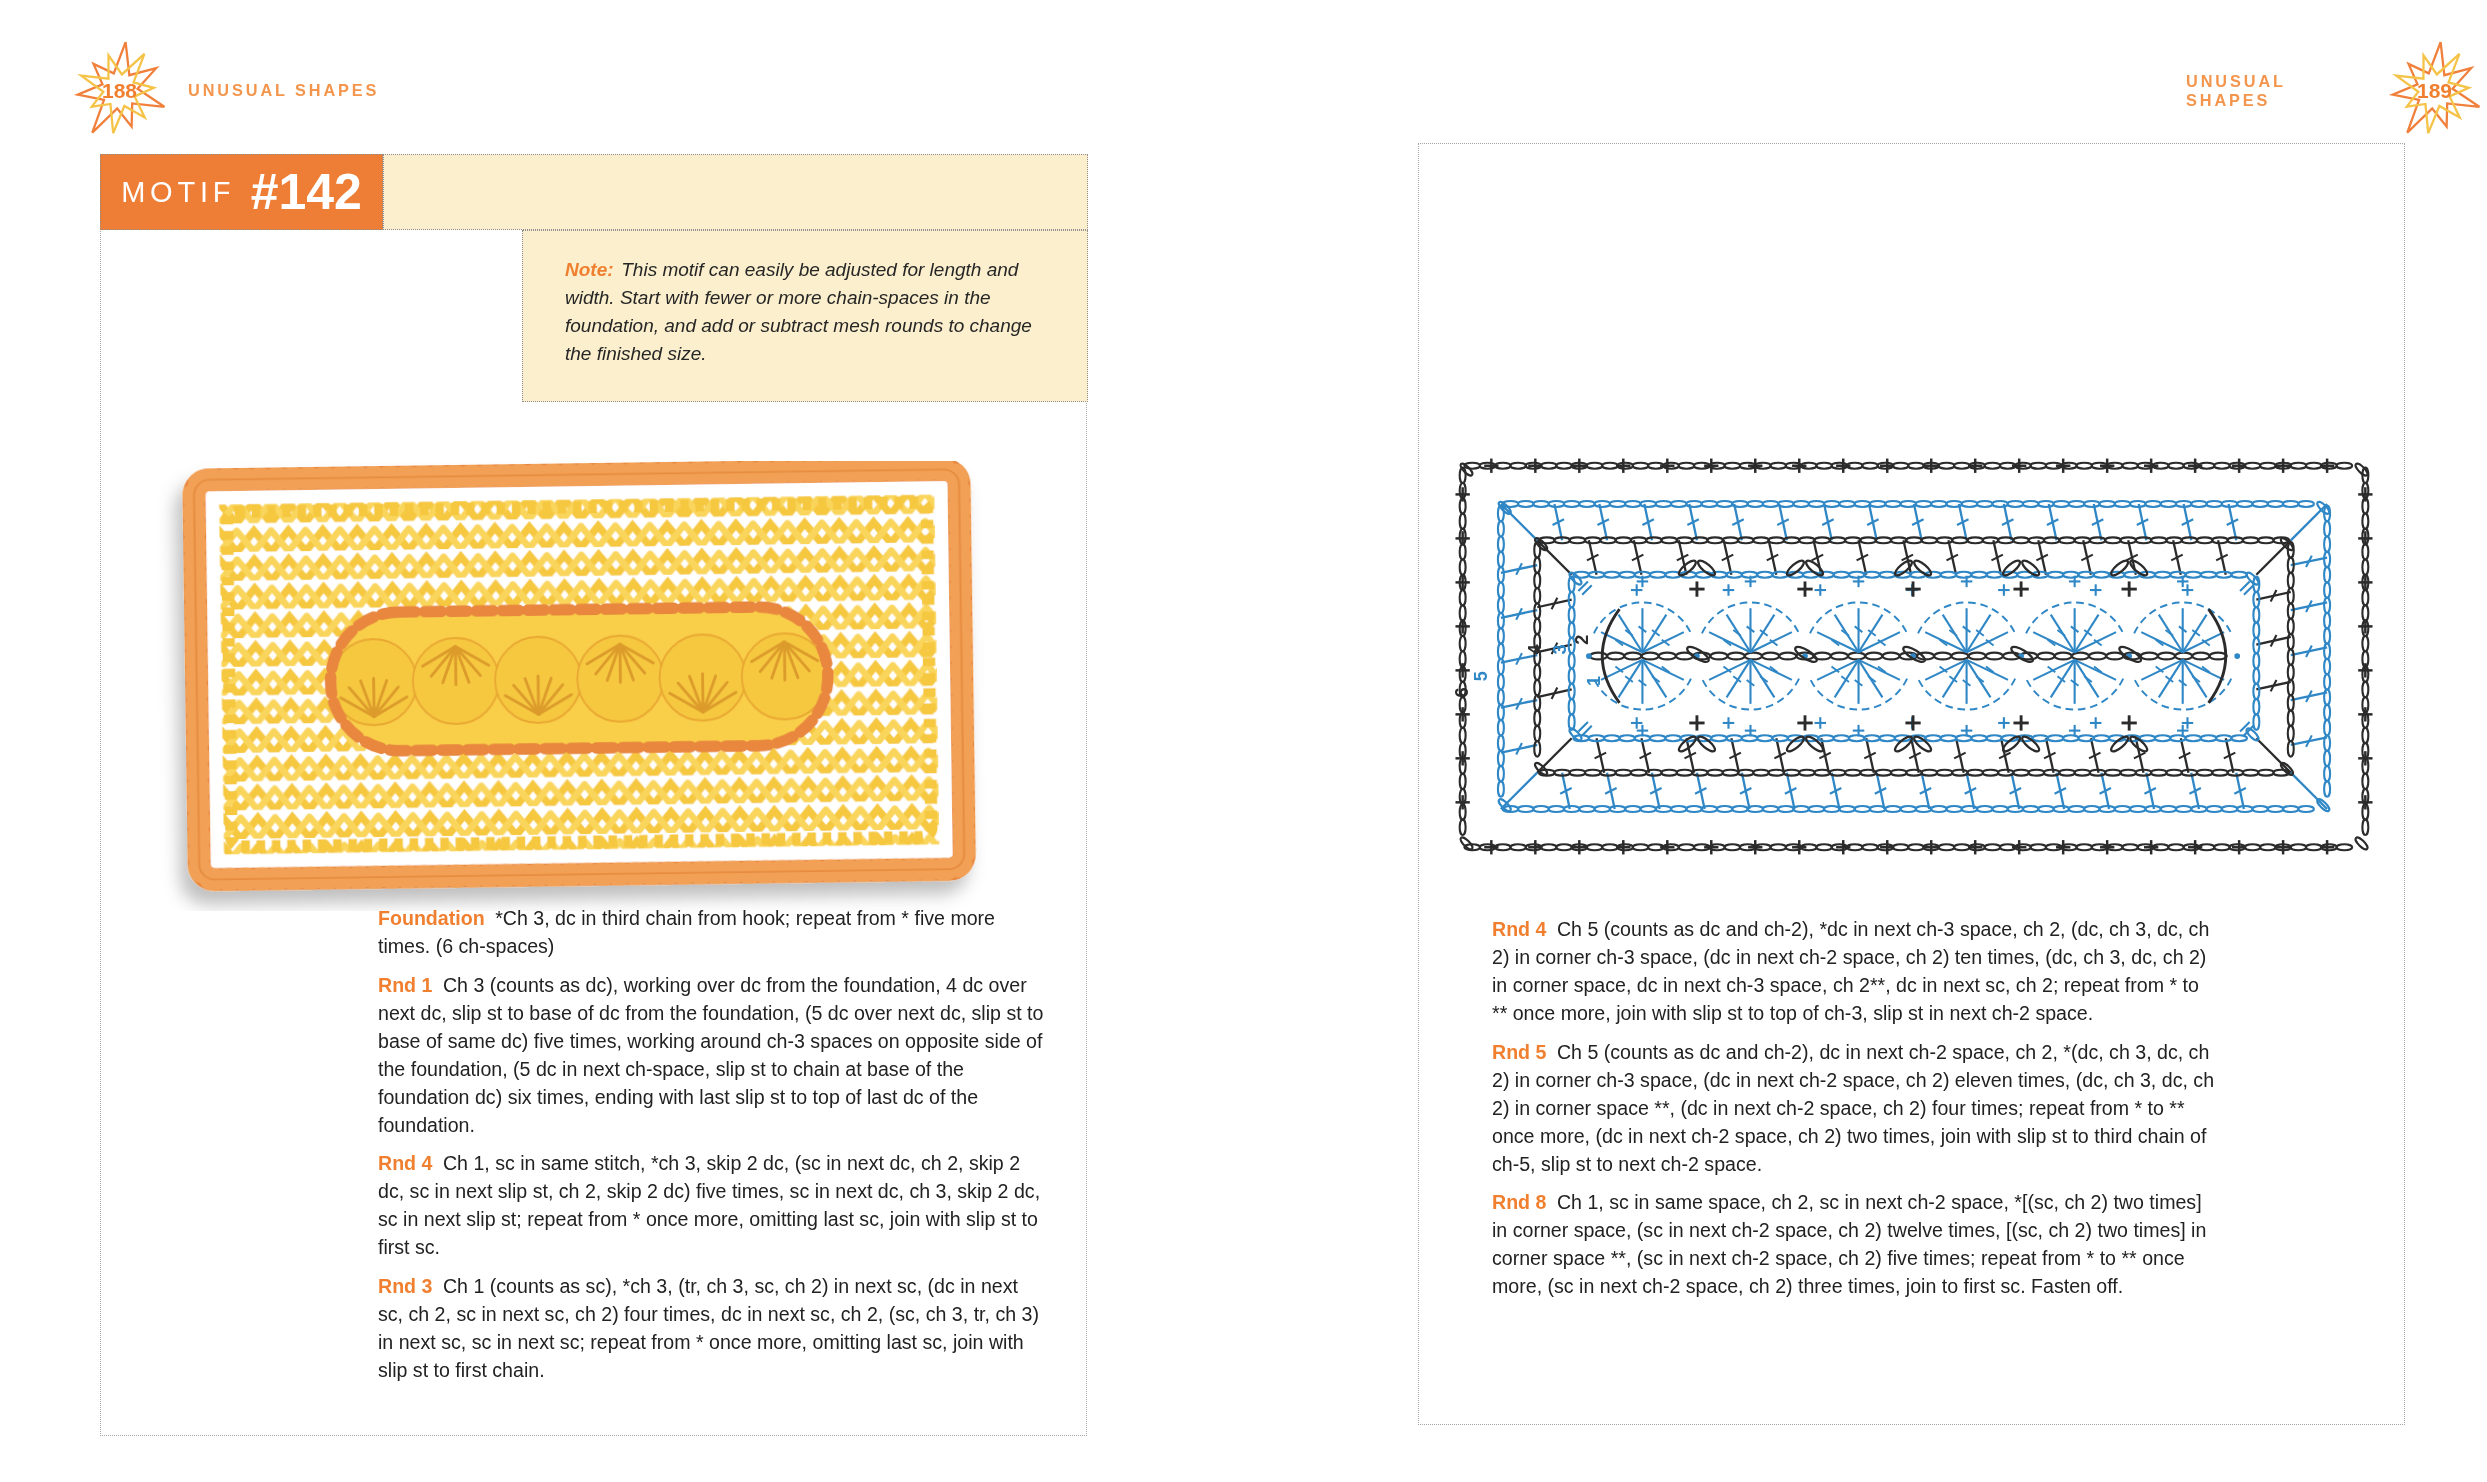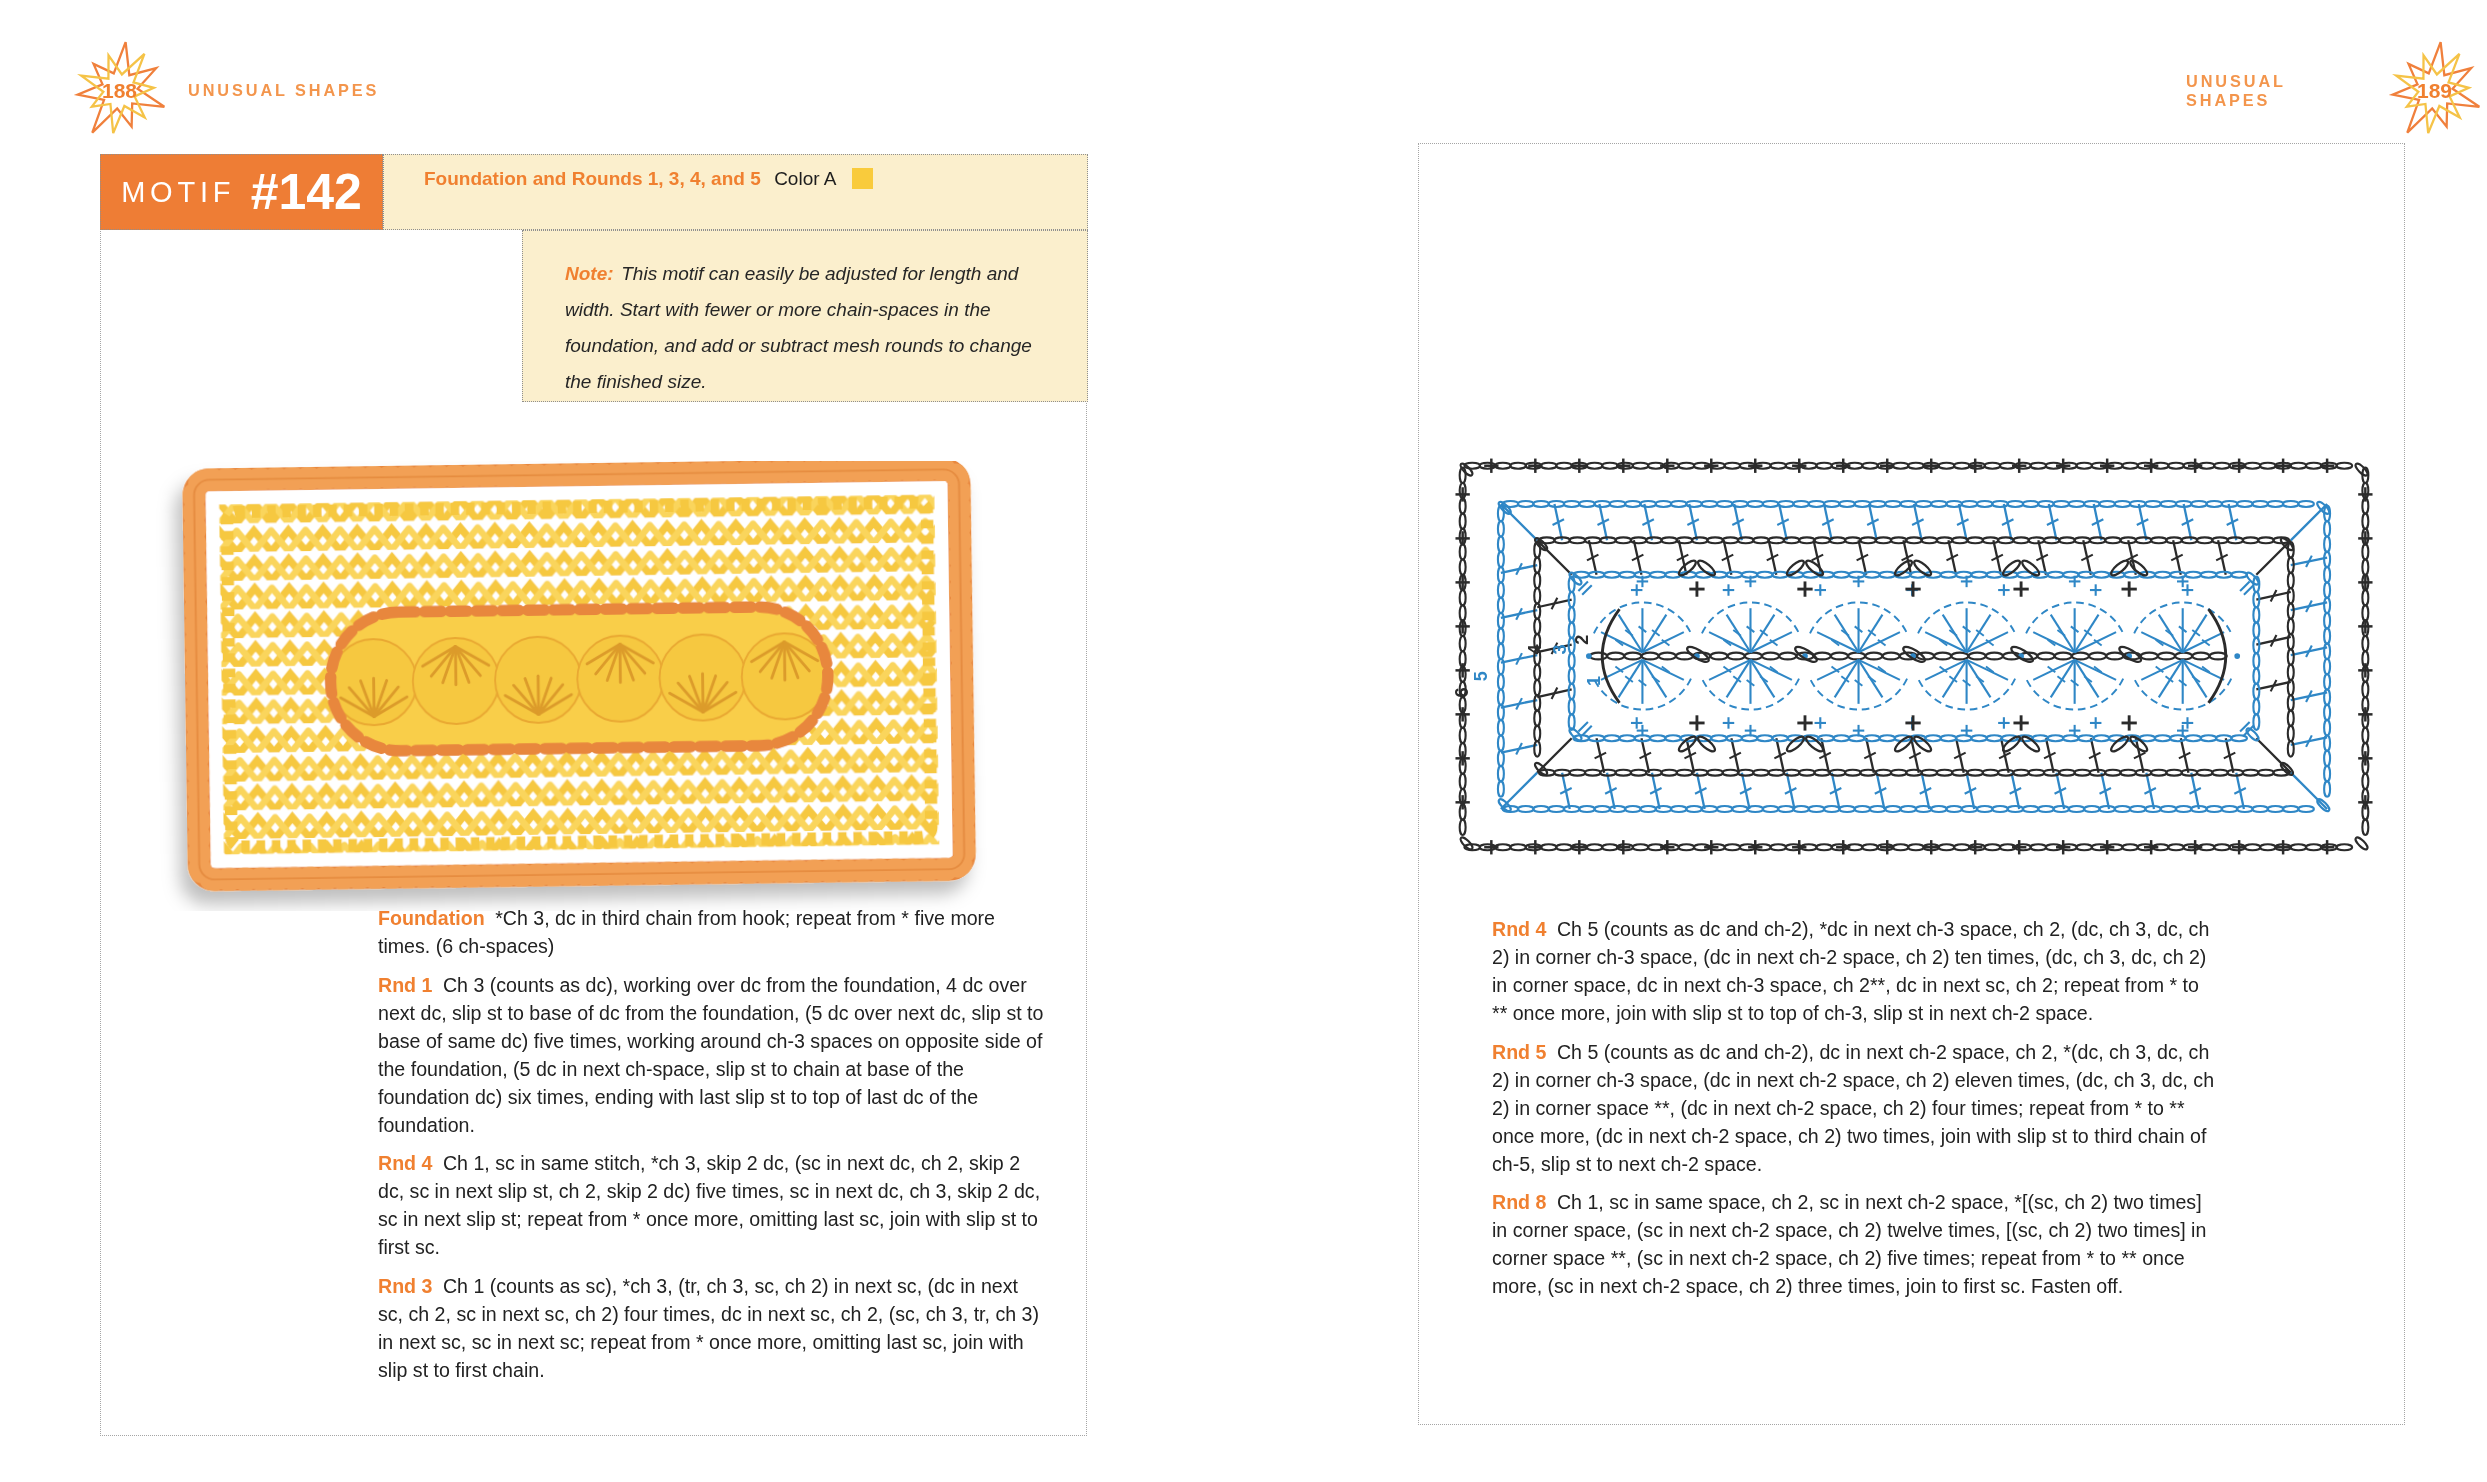--- a/index.html
+++ b/index.html
@@ -31,21 +31,21 @@
   .legend-row{display:flex;align-items:center;height:30px;font-size:19px;}
   .lg-rounds{color:var(--accent-text,#F08030);font-weight:700;}
   .lg-color{margin-left:13.4px;color:#1d1d1d;}
   .swatch{width:21px;height:21px;margin-left:15.3px;display:inline-block;}
   .swatch-a{background:var(--color-a-swatch,#F9CB3C);}
   .swatch-b{background:var(--color-b-swatch,#EE7D35);}
 
   
   .note-box{position:absolute;left:421px;top:75px;width:566px;height:172px;
             background:var(--cream,#FBEFCD);border:1px dotted #8f8f8f;box-sizing:border-box;
-            padding:25px 33px 0 42px;font-style:italic;font-size:19px;line-height:36px;}
+            padding:25px 33px 0 42px;font-style:italic;font-size:19px;line-height:28px;}
   .note-label{color:var(--accent-text,#F08030);font-weight:700;margin-right:7.7px;}
 
   
   .photo-wrap{position:absolute;left:0;top:306px;width:985px;height:450px;}
   .diagram-wrap{position:absolute;left:36px;top:314px;width:918px;height:397px;}
   .photo-wrap svg,.diagram-wrap svg{width:100%;height:100%;display:block;}
 
   
   .instructions{position:absolute;font-size:19.6px;line-height:28px;color:#222;}
   #left-page .instructions{left:277px;top:749px;width:670px;}
@@ -74,25 +74,20 @@
 </div>
 
 <section class="page" id="left-page">
 
   <div class="banner">
     <span class="motif-word">MOTIF</span>
     <span class="motif-num">#142</span>
   </div>
 
   <div class="legend">
-    <div class="legend-row">
-      <span class="lg-rounds">Foundation and Rounds 1, 3, 4, and 5</span>
-      <span class="lg-color">Color A</span>
-      <span class="swatch swatch-a"></span>
-    </div>
   </div>
 
   <div class="note-box">
     <span class="note-label">Note:</span><span>This motif can easily be adjusted for length and width. Start with fewer or more chain-spaces in the foundation, and add or subtract mesh rounds to change the finished size.</span>
   </div>
 
   <div class="photo-wrap" id="photo">
       <svg viewBox="0 0 1030 470">
         <defs>
           <pattern id="mesh" width="36" height="30" patternUnits="userSpaceOnUse">

